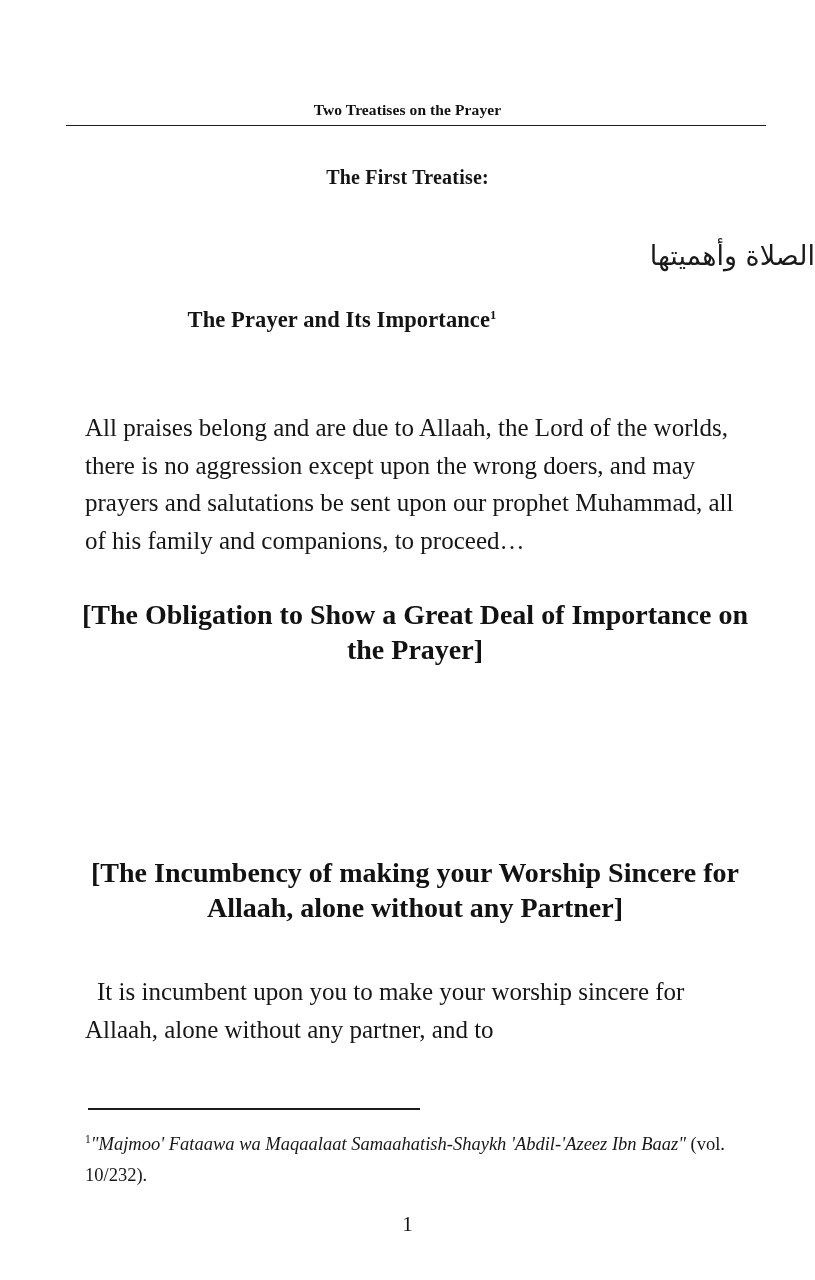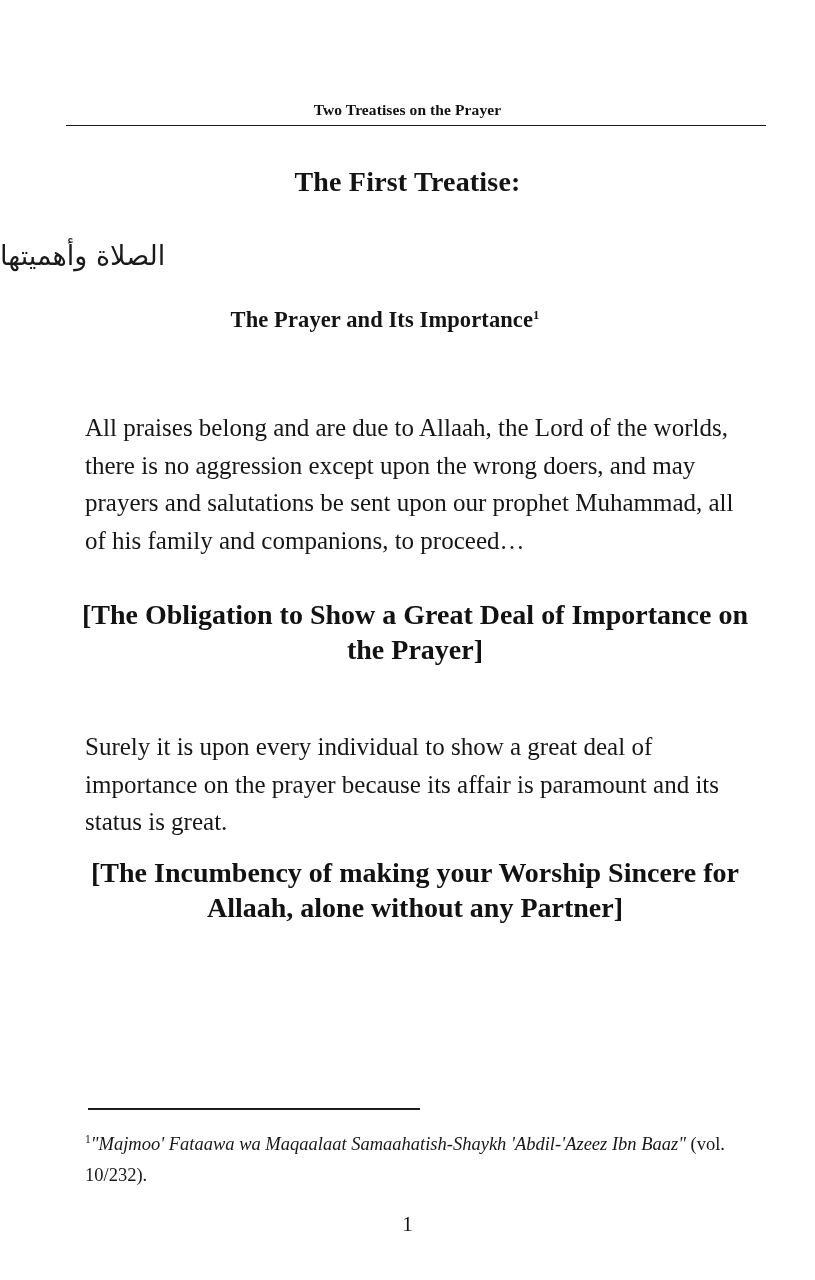--- a/index.html
+++ b/index.html
@@ -38,48 +38,47 @@
     border-top: 1.6px solid #1c1c1c;
   }
 
   
   .treatise-title {
     position: absolute;
     top: 166px;
     left: 0;
     width: 815px;
     text-align: center;
-    font-size: 28px;
+    font-size: 20px;
     font-weight: bold;
     letter-spacing: 0.2px;
     color: #141414;
   }
   .arabic-title {
     position: absolute;
     top: 240px;
     left: 0;
     width: 815px;
-    text-align: left;
+    text-align: right;
     direction: rtl;
     font-size: 27px;
     font-weight: normal;
     color: #1a1a1a;
     font-family: "DejaVu Sans", "Liberation Sans", sans-serif;
   }
   .section-title {
     position: absolute;
     top: 307px;
     left: 0;
     width: 684px;
     text-align: center;
     font-size: 22.5px;
     font-weight: bold;
     letter-spacing: 0.1px;
     color: #141414;
-    margin-left: 43px;
   }
   .section-title sup {
     font-size: 0.56em;
     vertical-align: super;
     font-weight: bold;
   }
 
   
   .body-block {
     position: absolute;
@@ -162,24 +161,24 @@
   <div class="arabic-title">الصلاة وأهميتها</div>
 
   <div class="section-title">
     <span>The Prayer and Its Importance</span><sup>1</sup>
   </div>
 
   <div class="body-block p1">All praises belong and are due to Allaah, the Lord of the worlds, there is no aggression except upon the wrong doers, and may prayers and salutations be sent upon our prophet Muhammad, all of his family and companions, to proceed…</div>
 
   <div class="bracket-heading h1">[The Obligation to Show a Great Deal of Importance on the Prayer]</div>
 
-  <div class="body-block p2">Surely it is upon every individual to show a great deal of importance on the prayer because its affair is paramount and its status is great.</div>
 
   <div class="bracket-heading h2">[The Incumbency of making your Worship Sincere for Allaah, alone without any Partner]</div>
 
+  <div class="body-block p3">It is incumbent upon you to make your worship sincere for Allaah, alone without any partner, and to</div>
 
   <div class="footnote-rule"></div>
 
   <div class="footnote">
     <span class="fn-marker">1</span><span class="fn-italic">"Majmoo' Fataawa wa Maqaalaat Samaahatish-Shaykh 'Abdil-'Azeez Ibn Baaz"</span><span class="fn-roman"> (vol. 10/232).</span>
   </div>
 
   <div class="page-number">1</div>
 
 </div>

